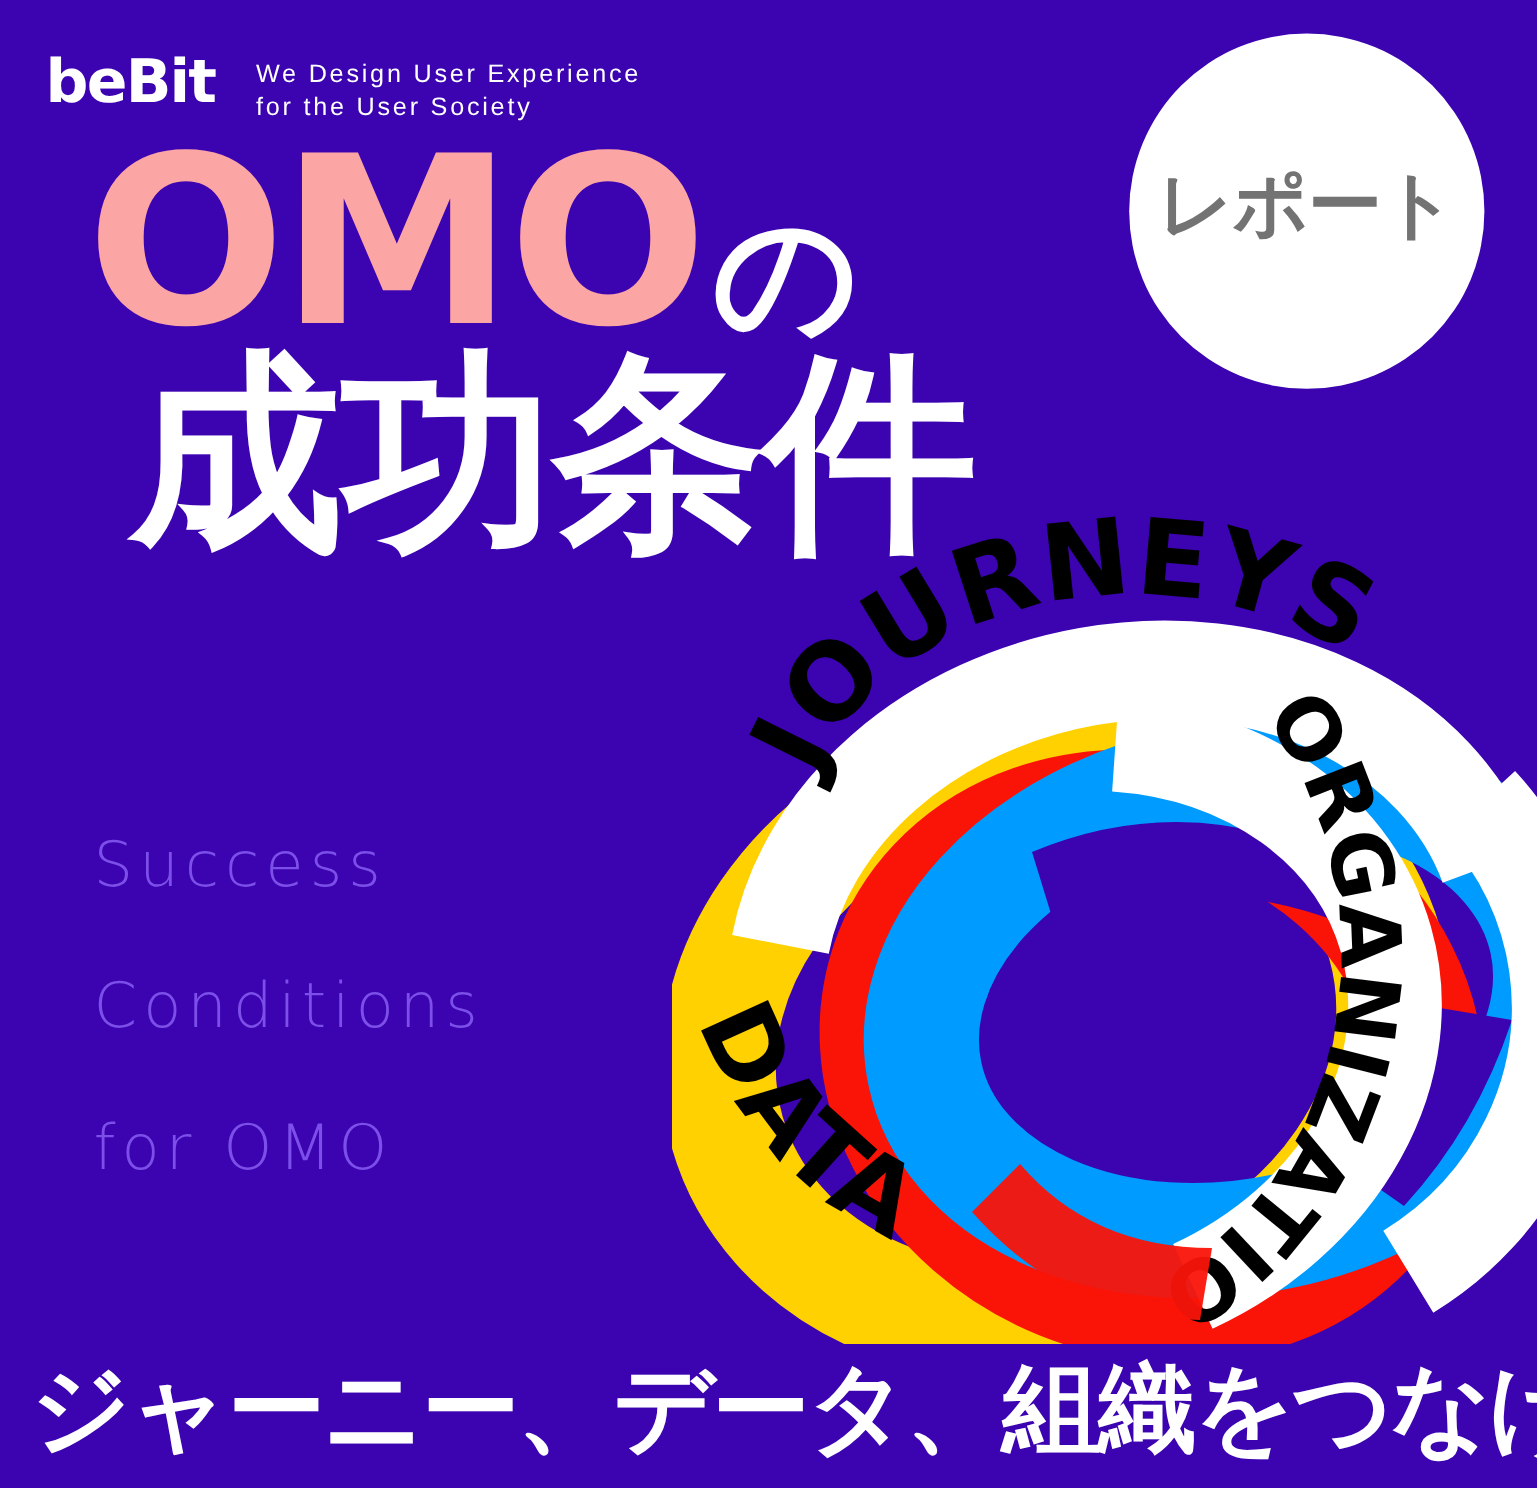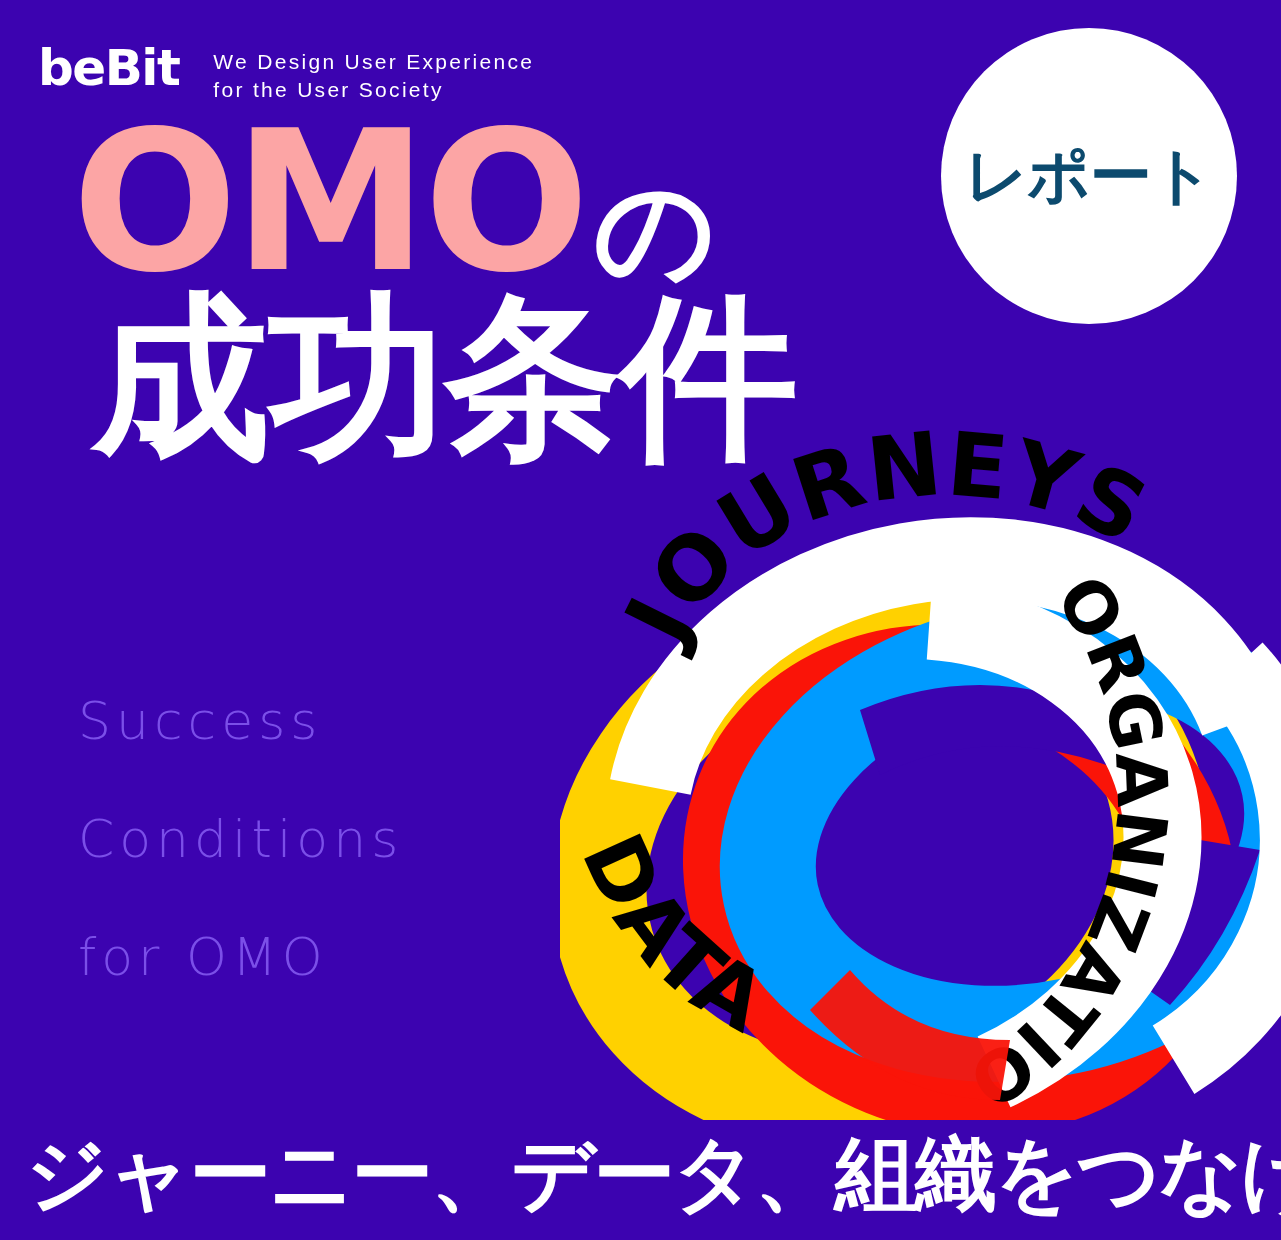--- a/index.html
+++ b/index.html
@@ -54,22 +54,22 @@
     height: 296px;
     border-radius: 50%;
     background: #ffffff;
     display: flex;
     flex-direction: column;
     align-items: center;
     justify-content: center;
     gap: 2px;
   }
   .badge-line {
-    color: #0c4a6e;
-    font-family: Liberation Serif, serif;
+    color: #737373;
+    font-family: Liberation Mono, monospace;
     font-weight: 700;
     font-size: 62px;
     line-height: 70px;
     letter-spacing: -1px;
     white-space: nowrap;
   }
 
   
   .headline {
     position: absolute;
@@ -99,21 +99,21 @@
     padding-bottom: 6px;
   }
   .headline-row-2 {
     color: #ffffff;
     font-family: "DejaVu Sans", sans-serif;
     font-weight: 700;
     font-size: 178px;
     line-height: 1.05;
     letter-spacing: -2px;
     margin-top: -6px;
-    margin-left: 20px;
+    margin-left: 36px;
   }
 
   
   .subtitle {
     position: absolute;
     left: 78px;
     top: 662px;
     color: #7B4FE8;
     font-family: "DejaVu Sans", sans-serif;
     font-weight: 300;

